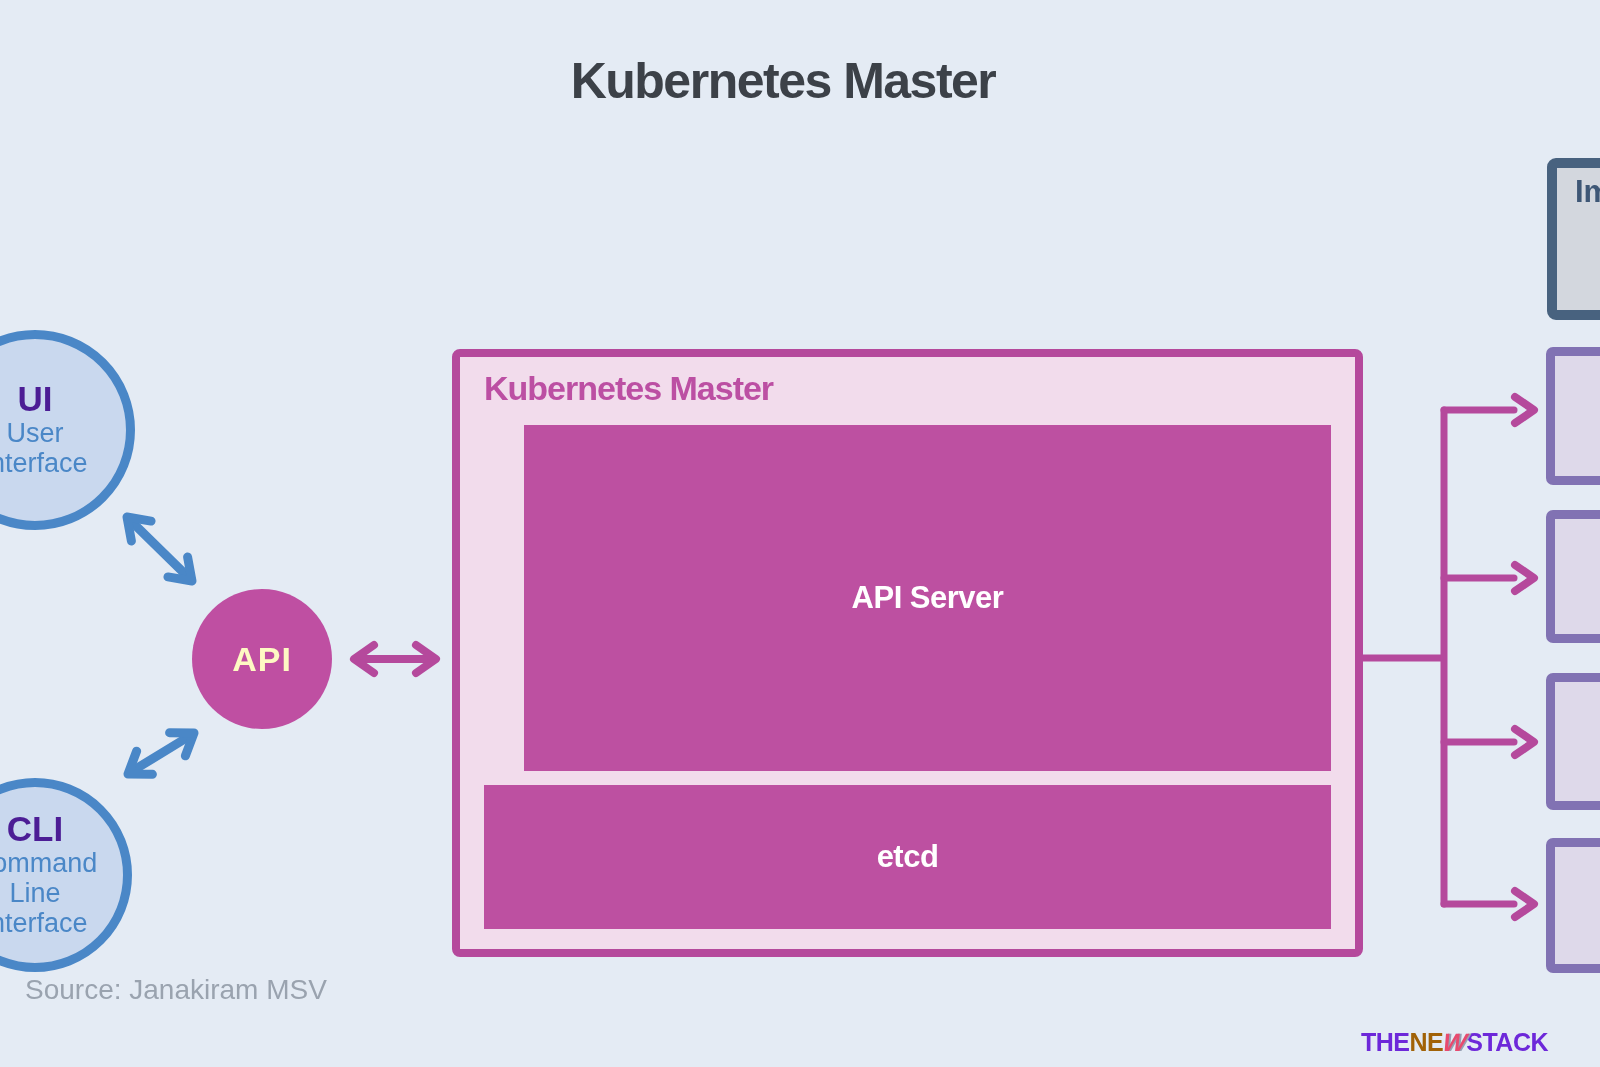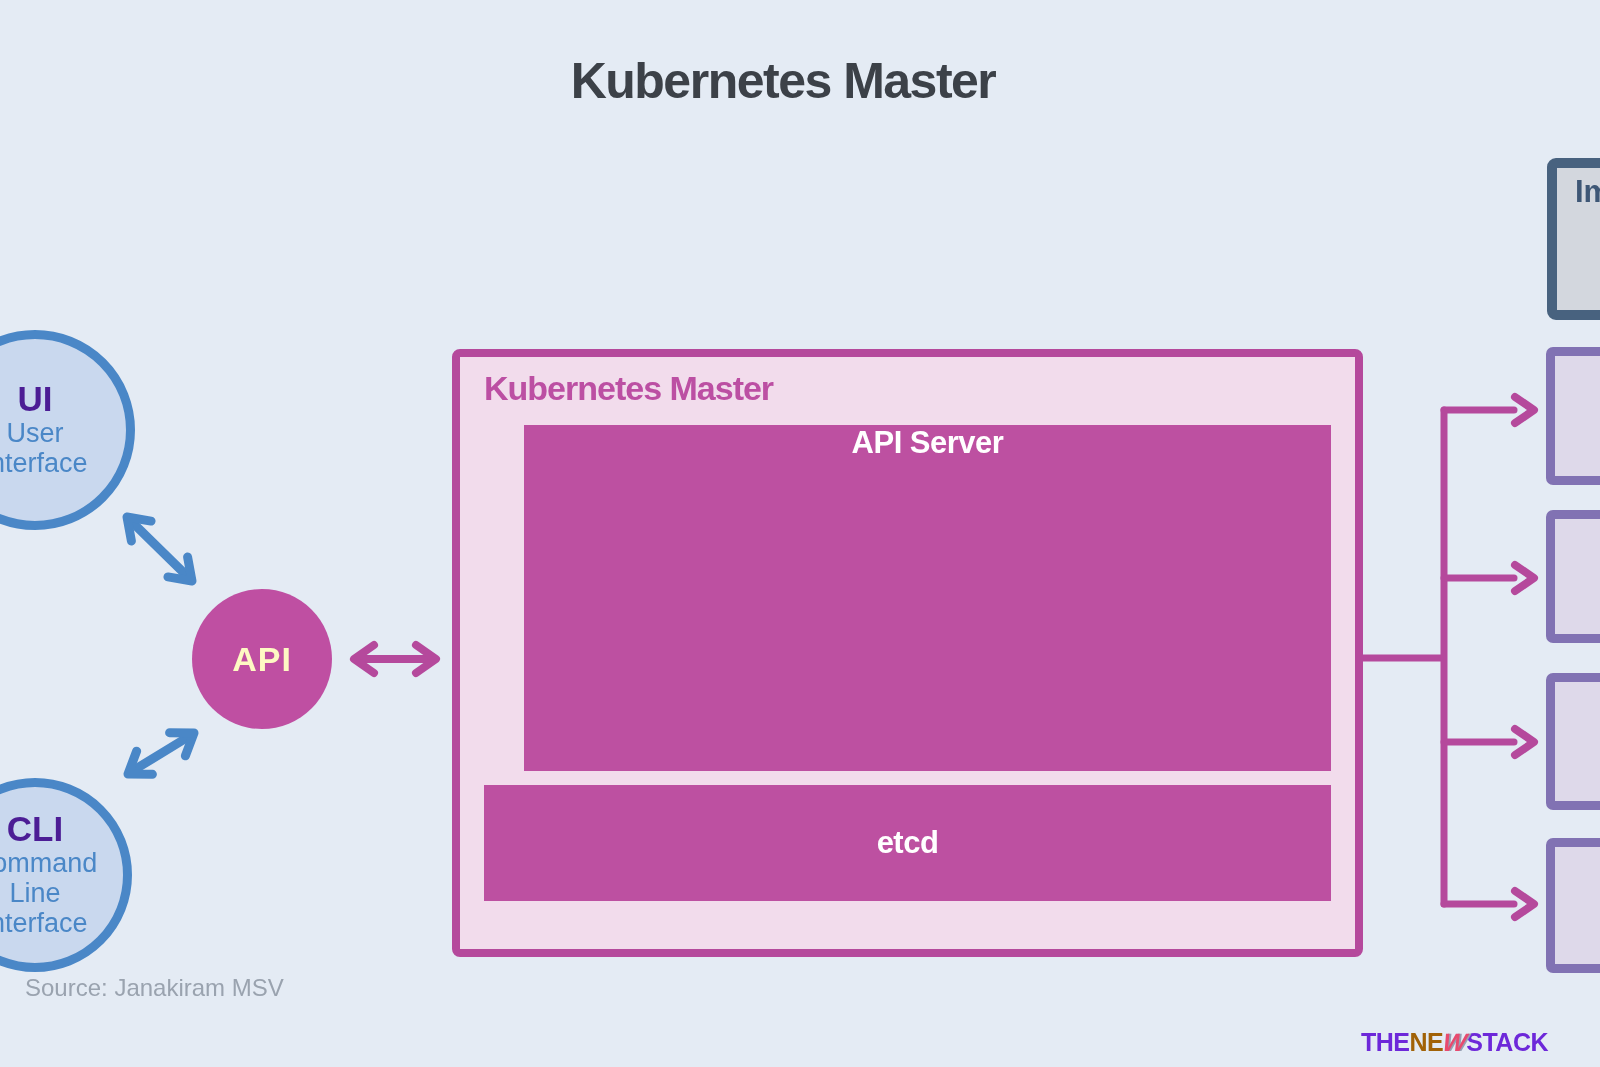--- a/index.html
+++ b/index.html
@@ -50,27 +50,27 @@
     position: absolute; left: 24px; top: 12px;
     font-size: 34px; font-weight: bold; letter-spacing: -1px;
     color: #bc4fa3; white-space: nowrap;
   }
   #components-row {
     position: absolute; left: 24px; right: 24px; top: 68px; height: 346px;
     display: flex; gap: 18px;
   }
   .component-box {
     flex: 1; background: #bd50a1;
-    display: flex; align-items: flex-start; justify-content: center; margin-left: 40px;
+    display: flex; align-items: center; justify-content: center; margin-left: 40px;
   }
   .component-box span, #etcd-box span {
     color: #ffffff; font-size: 31px; font-weight: bold; letter-spacing: -0.5px;
   }
   #etcd-box {
-    position: absolute; left: 24px; right: 24px; top: 428px; height: 116px;
+    position: absolute; left: 24px; right: 24px; top: 428px; height: 144px;
     background: #bd50a1;
     display: flex; align-items: center; justify-content: center;
   }
 
   
   #registry-box {
     left: 1547px; top: 158px; width: 90px; height: 162px;
     background: #d3d7de; border: 10px solid #48627f; border-radius: 9px;
     box-sizing: border-box;
   }
@@ -84,21 +84,21 @@
     box-sizing: border-box;
   }
   #node-box-1 { top: 347px; height: 138px; }
   #node-box-2 { top: 510px; height: 133px; }
   #node-box-3 { top: 673px; height: 137px; }
   #node-box-4 { top: 838px; height: 135px; }
 
   
   #source-credit {
     left: 25px; top: 974px;
-    font-size: 24px; color: #9aa3af;
+    font-size: 28px; color: #9aa3af;
   }
   #logo {
     right: 52px; top: 1028px;
     font-size: 25px; font-weight: bold; letter-spacing: -0.5px;
     white-space: nowrap;
   }
   .logo-blue { color: #6d28d9; }
   .logo-pink { color: #a16207; }
   .logo-w {
     color: #e84a6f; font-style: italic; display: inline-block;

